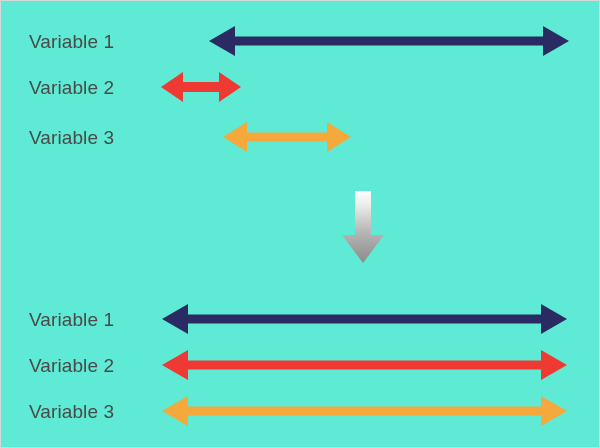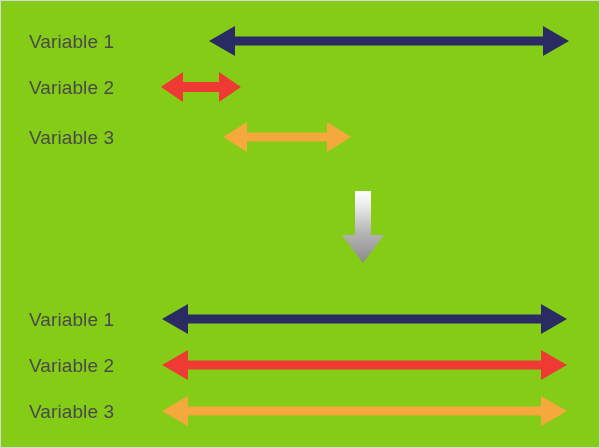--- a/index.html
+++ b/index.html
@@ -4,21 +4,21 @@
 <style>
   html, body {
     margin: 0;
     padding: 0;
     background: #ffffff;
   }
   #canvas {
     position: relative;
     width: 600px;
     height: 448px;
-    background: #84cc16;
+    background: #5eead4;
     box-sizing: border-box;
     border: 1px solid #d8d8d8;
     overflow: hidden;
     font-family: "Liberation Sans", sans-serif;
   }
   .var-label {
     position: absolute;
     font-family: "Liberation Sans", sans-serif;
     font-size: 19px;
     font-weight: 400;

